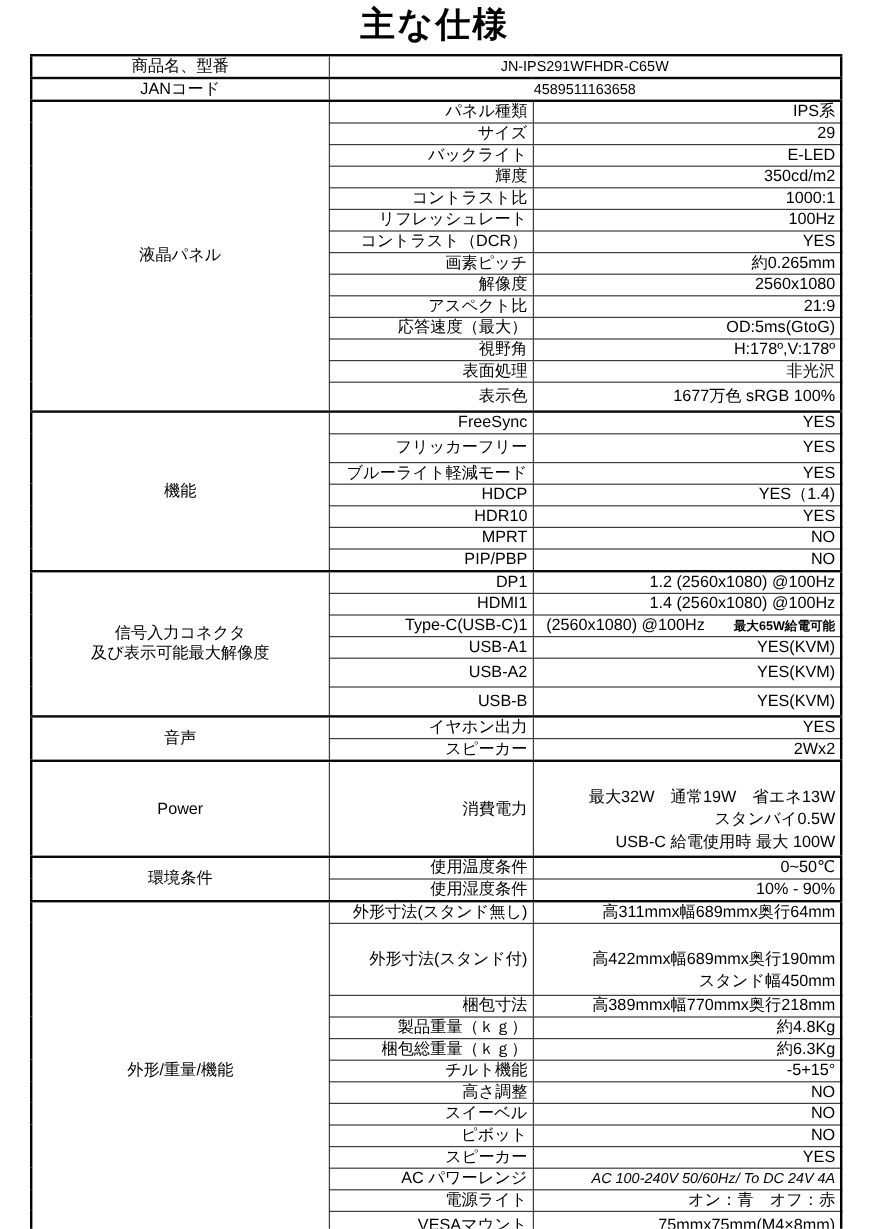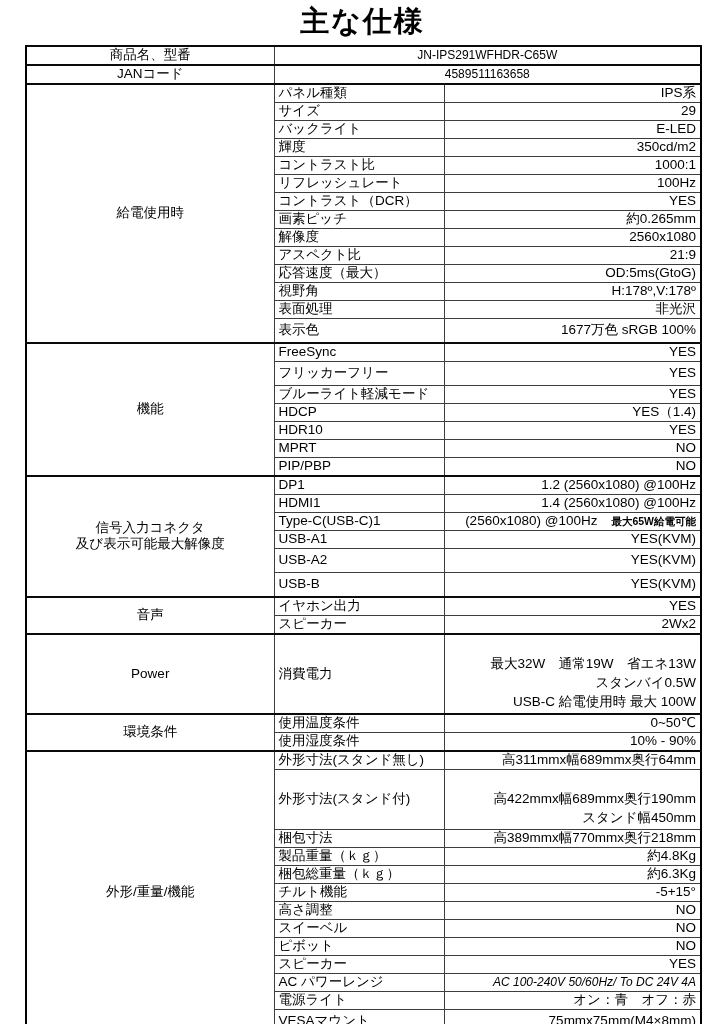--- a/index.html
+++ b/index.html
@@ -17,28 +17,28 @@
     margin-left:25px;width:675px;border:2px solid #000;
   }
   col.c1{width:248px;} col.c2{width:170px;} col.c3{width:257px;}
   td{
     border:1px solid #3d3d3d;padding:0 4px;font-size:13.5px;
     height:17px;line-height:1.2;vertical-align:middle;
     overflow:hidden;white-space:nowrap;
   }
   tr.sec-start > td{border-top:2px solid #0a0a0a;}
   td.sec-label{text-align:center;padding:0 0;}
-  td.key-cell{text-align:left;}
+  td.key-cell{text-align:right;}
   td.value-cell{text-align:right;}
   td.merged-value{text-align:center;font-size:12px;}
   tr.tall > td{height:23px;}
   tr.merged-tall > td{height:34px;font-size:14.5px;}
   .line{line-height:19px;}
   td.multi{padding-top:19px;padding-bottom:2px;}
-  .suffix{font-size:10.5px;font-weight:700;margin-left:14px;}
+  .suffix{font-size:10.5px;font-weight:700;margin-left:24px;}
   td.small-val span{font-size:12px;font-style:italic;}
   .sec-line{line-height:16px;}
 </style>
 </head>
 <body>
 
 <div class="page-title">主な仕様</div>
 
 <table class="spec">
   <colgroup>
@@ -49,21 +49,21 @@
   <tbody>
       <tr class="sec-start">
         <td class="sec-label">商品名、型番</td>
         <td class="merged-value" colspan="2">JN-IPS291WFHDR-C65W</td>
       </tr>
       <tr class="sec-start">
         <td class="sec-label">JANコード</td>
         <td class="merged-value" colspan="2">4589511163658</td>
       </tr>
       <tr class="sec-start">
-        <td class="sec-label" rowspan="14">給電使用時</td>
+        <td class="sec-label" rowspan="14">液晶パネル</td>
         <td class="key-cell">パネル種類</td>
         <td class="value-cell"><span>IPS系</span></td>
       </tr>
       <tr>
         <td class="key-cell">サイズ</td>
         <td class="value-cell"><span>29</span></td>
       </tr>
       <tr>
         <td class="key-cell">バックライト</td>
         <td class="value-cell"><span>E-LED</span></td>

